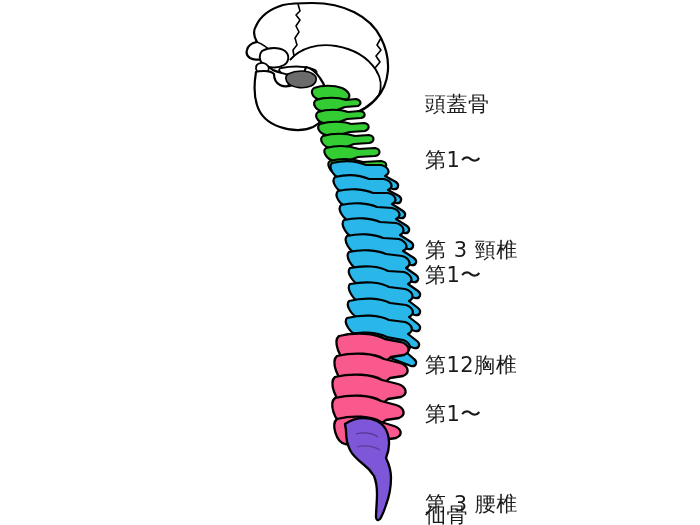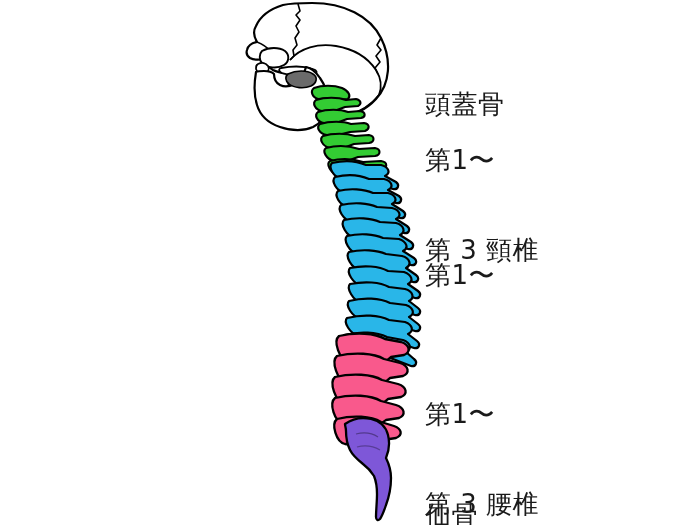--- a/index.html
+++ b/index.html
@@ -20,21 +20,21 @@
     position: absolute;
     left: 0;
     top: 0;
     width: 700px;
     height: 525px;
   }
   .label {
     position: absolute;
     color: #1a1a1a;
     font-family: "DejaVu Sans", "Liberation Sans", sans-serif;
-    font-size: 26px;
+    font-size: 21px;
     line-height: 30px;
     letter-spacing: 0.5px;
     white-space: pre;
     font-weight: 400;
   }
   .label .ln { display: block; }
   #label-skull    { left: 425px; top: 29px; }
   #label-cervical { left: 425px; top: 85px; }
   #label-thoracic { left: 425px; top: 200px; }
   #label-lumbar   { left: 425px; top: 339px; }
@@ -227,20 +227,21 @@
     <span class="ln">頭蓋骨</span>
   </div>
 
   <div class="label" id="label-cervical">
     <span class="ln">第1〜</span>
     <span class="ln">第 3 頸椎</span>
   </div>
 
   <div class="label" id="label-thoracic">
     <span class="ln">第1〜</span>
+    <span class="ln">第12胸椎</span>
   </div>
 
   <div class="label" id="label-lumbar">
     <span class="ln">第1〜</span>
     <span class="ln">第 3 腰椎</span>
   </div>
 
   <div class="label" id="label-sacrum">
     <span class="ln">仙骨</span>
   </div>

